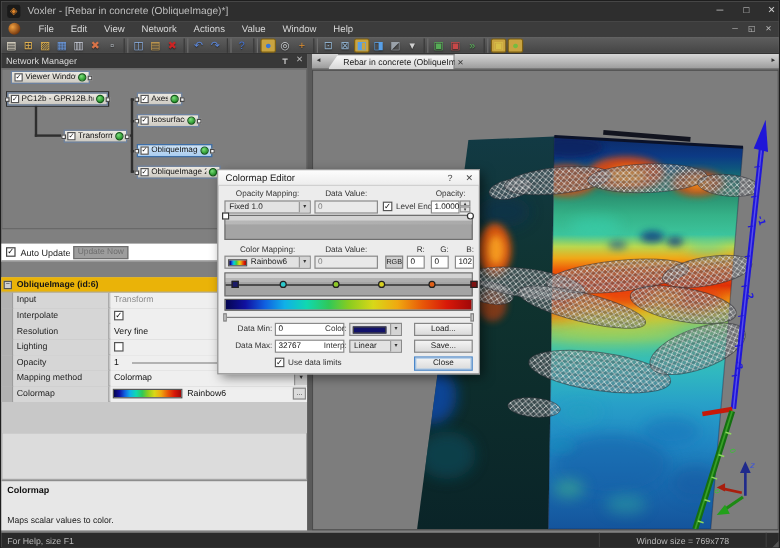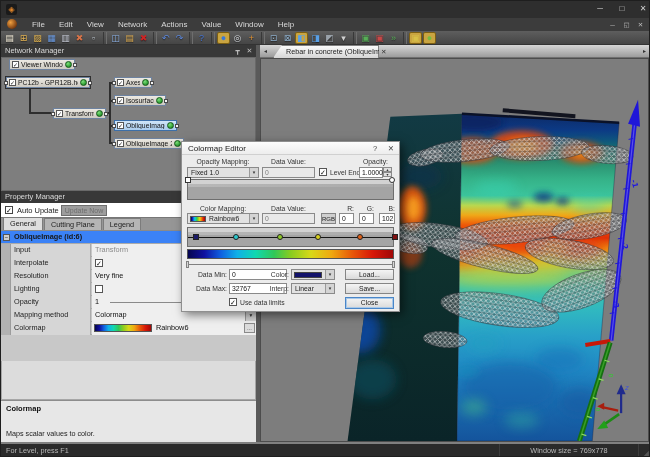--- a/index.html
+++ b/index.html
@@ -40,21 +40,21 @@
   .pm-cb-label{position:absolute;left:16px;top:3px;font-size:7.5px;color:#1c1c1c;}
   .pm-btn-disabled{position:absolute;left:60px;top:2px;width:46px;height:11px;background:#9d9d9d;border:1px solid #6e6e6e;color:#6e6e6e;font-size:7px;line-height:9px;text-align:center;}
   .pm-tabs{position:absolute;left:0;top:217px;width:255px;height:13px;background:#969696;display:flex;align-items:flex-end;padding-left:2px;border-bottom:1px solid #8a8a8a;}
   .pm-tab{height:12px;font-size:7.3px;line-height:12px;padding:0 6px;background:#b5b5b5;border:1px solid #7c7c7c;border-bottom:none;color:#222;margin-right:1px;}
   .pm-tab.active{background:#dedede;height:13px;}
   .pm-grid{position:absolute;left:0;top:230px;width:255px;height:130px;background:#c8c8c8;}
   .prow{position:relative;width:255px;height:13px;border-bottom:1px solid #ababab;}
   .prow .gutter{position:absolute;left:0;top:0;width:10px;height:13px;background:#b2b2b2;border-right:1px solid #9c9c9c;}
   .prow .plabel{position:absolute;left:10px;top:0;width:80px;height:13px;background:#d6d6d6;border-right:1px solid #ababab;font-size:7.3px;line-height:12px;padding-left:3px;color:#1d1d1d;white-space:nowrap;}
   .prow .pvalue{position:absolute;left:91px;top:0;width:164px;height:13px;background:#efefef;font-size:7.3px;line-height:12px;padding-left:3px;color:#111;}
-  .prow.section{background:#3b82f6;}
+  .prow.section{background:#eab308;}
   .prow.section .sec-label{position:absolute;left:13px;top:0;font-size:7.3px;line-height:12px;font-weight:bold;color:#161616;}
   .minus-box{position:absolute;left:2px;top:3px;width:7px;height:7px;background:#cfcfcf;border:1px solid #555;font-size:6px;line-height:5px;text-align:center;color:#222;}
   .muted{color:#8b8b8b !important;}
   .val-cb{position:absolute;left:3px;top:2px;width:8px;height:8px;background:#fff;border:1px solid #555;font-size:7px;line-height:7px;text-align:center;color:#111;}
   .sl-track{position:absolute;left:18px;right:8px;top:6px;height:1px;background:#8a8a8a;}
   .sl-cap{position:absolute;right:2px;top:2px;width:5px;height:8px;background:#3e68a8;border:1px solid #24406e;}
   .dd-chev{position:absolute;right:0;top:0;width:11px;height:12px;background:#d2d2d2;border-left:1px solid #9a9a9a;font-size:5.5px;line-height:12px;text-align:center;color:#333;}
   .cm-swatch{position:absolute;left:2px;top:2px;width:58px;height:8px;border:1px solid #555;}
   .rainbow{background:linear-gradient(90deg,#050550 0%,#1010a0 8%,#1060e0 16%,#10b0e8 24%,#10d8b0 33%,#30c858 42%,#88cc20 50%,#d8d818 60%,#f0a810 70%,#e85808 80%,#d81808 90%,#a00808 100%);}
   .cm-name{position:absolute;left:64px;top:0;font-size:7.3px;line-height:12px;color:#111;}
@@ -106,20 +106,21 @@
   .dbtn.focus{border:1px solid #4a86c8;box-shadow:inset 0 0 0 1px #a8c8e8;height:12px;}
   svg text{font-family:"DejaVu Sans","Liberation Sans",sans-serif;}
 </style>
 </head>
 <body>
 
 <div class="win">
 
   <div class="titlebar">
     <div class="app-icon">◈</div>
+    <div class="title-text">Voxler - [Rebar in concrete (ObliqueImage)*]</div>
     <div class="win-btn" style="left:589px">─</div>
     <div class="win-btn" style="left:611px">□</div>
     <div class="win-btn" style="left:632px">✕</div>
   </div>
 
   <div class="menubar">
     <div class="menu-logo"></div>
     <div class="menus">
         <span class="menu-item">File</span>
         <span class="menu-item">Edit</span>
@@ -229,33 +230,25 @@
       </div>
       <div class="node" style="left: 112px; top: 80px; width: 70px;">
         <div class="conn l"></div>
         <div class="cb">✓</div>
         <div class="lbl">ObliqueImage 2</div>
         <div class="badge"></div>
         <div class="conn r"></div>
       </div>
     </div>
 
-  <div class="panel-header" style="top:190px">
-    <span>Property Manager</span>
-  </div>
   <div class="pm-toolbar">
     <div class="pm-cb">✓</div>
     <div class="pm-cb-label">Auto Update</div>
     <div class="pm-btn-disabled">Update Now</div>
   </div>
-  <div class="pm-tabs">
-      <div class="pm-tab active">General</div>
-      <div class="pm-tab">Cutting Plane</div>
-      <div class="pm-tab">Legend</div>
-    </div>
   <div class="pm-grid">
       <div class="prow section">
         <div class="minus-box">−</div>
         <div class="sec-label">ObliqueImage (id:6)</div>
       </div>
       <div class="prow">
         <div class="gutter"></div>
         <div class="plabel">Input</div>
         <div class="pvalue"><span class="muted">Transform</span></div>
       </div>
@@ -464,21 +457,21 @@
         <text x="366" y="333" font-size="7" font-style="italic" fill="#3850e0">z</text>
         <line x1="359" y1="353.5" x2="343" y2="350" stroke="#a81e0e" stroke-width="2.2"></line>
         <polygon points="338,349 345,345.5 345,352.5" fill="#a81e0e"></polygon>
         <line x1="360" y1="357" x2="344" y2="368" stroke="#1d8a14" stroke-width="2.6"></line>
         <polygon points="338,372 345,363.5 349,371" fill="#22a01a"></polygon>
       </g>
     </svg>
   </div>
 
   <div class="statusbar">
-    <div class="sb-left">For Level, press F1</div>
+    <div class="sb-left">For Help, size F1</div>
     <div class="sb-right">Window size = 769x778</div>
     <div class="sb-grip">◢</div>
   </div>
 
   <div class="dialog">
     <div class="dlg-title">
       <div class="t">Colormap Editor</div>
       <div class="dlg-tbtn" style="left:187px">?</div>
       <div class="dlg-tbtn" style="left:203px">✕</div>
     </div>

